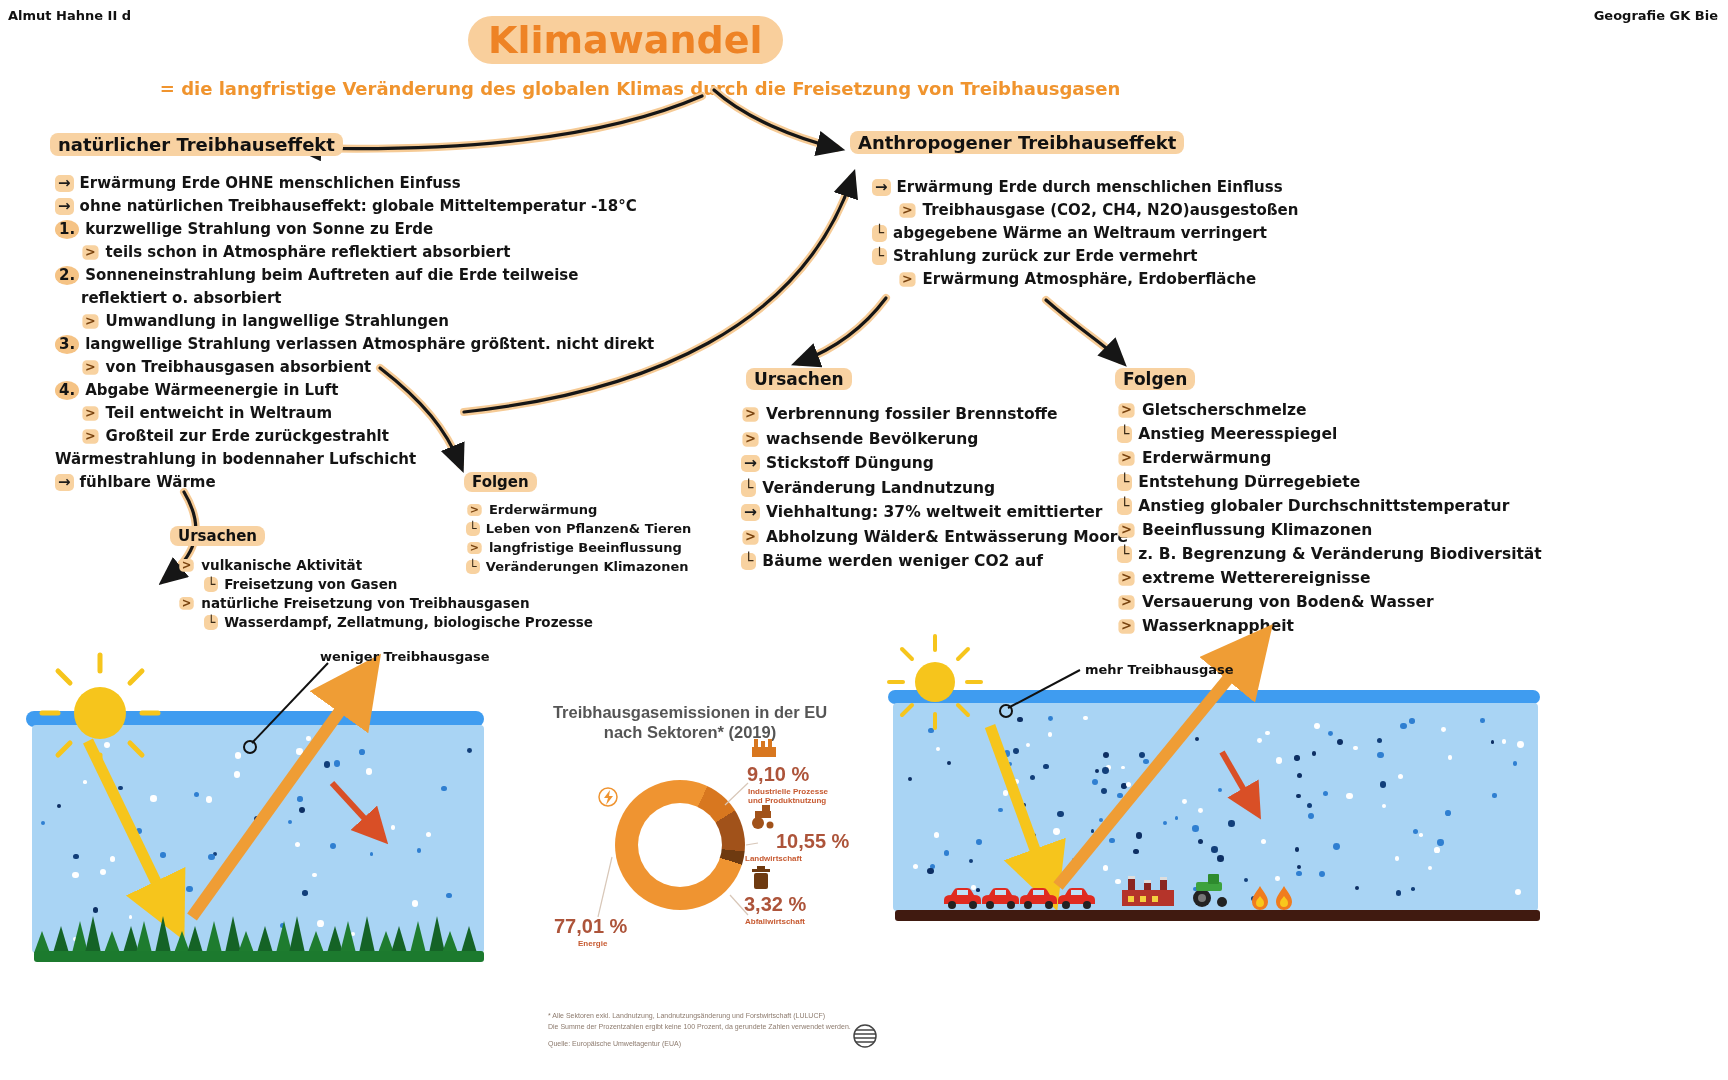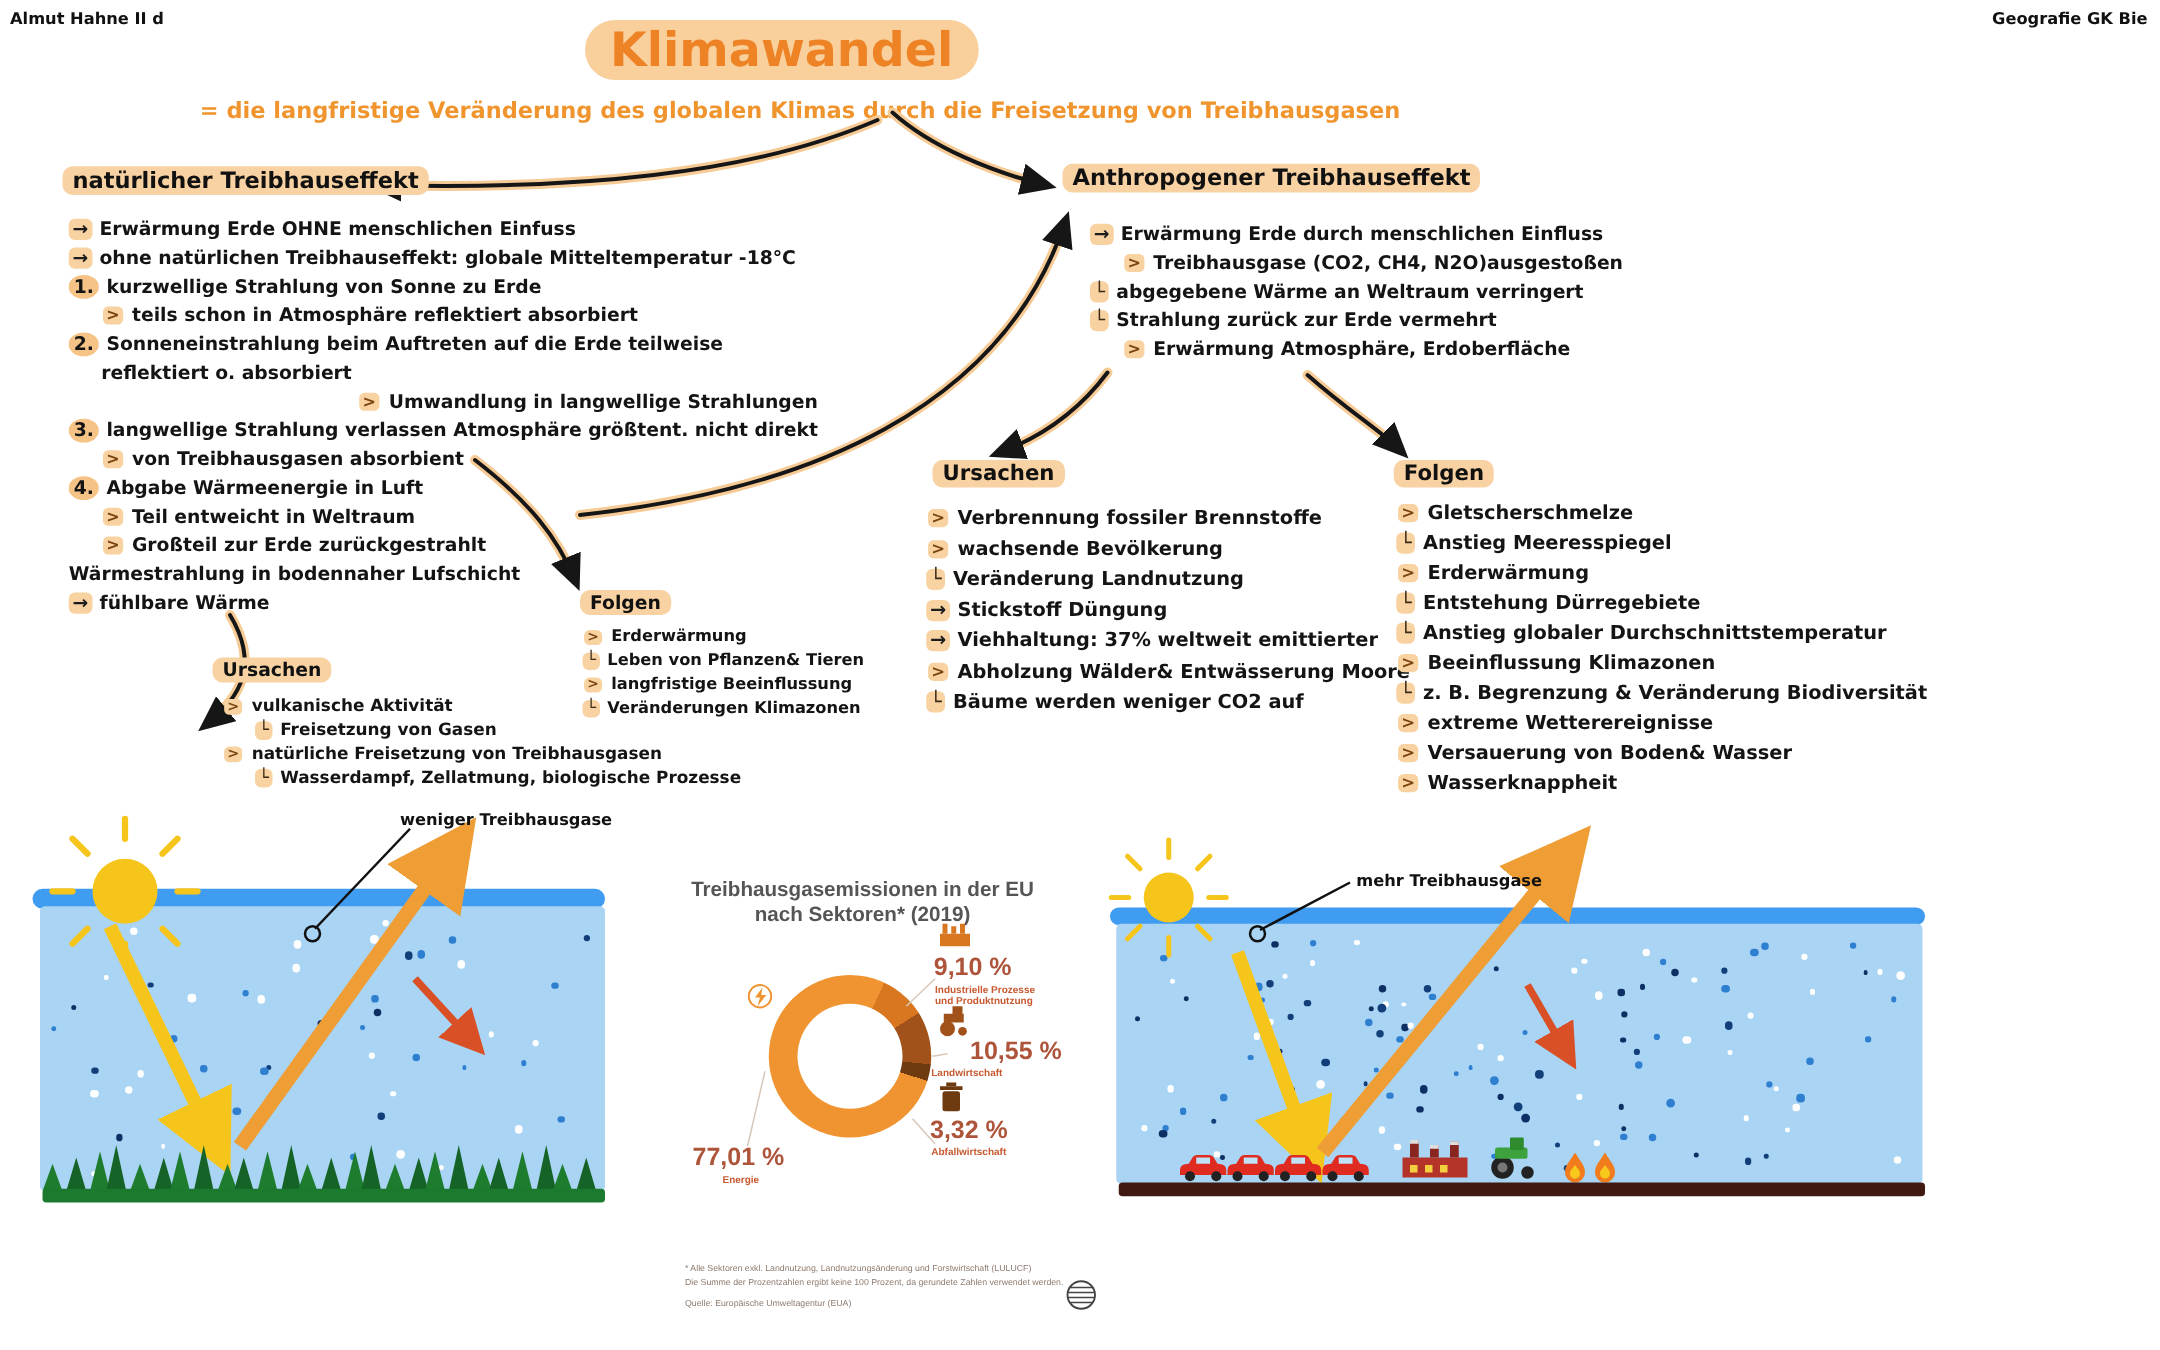--- a/index.html
+++ b/index.html
@@ -96,21 +96,21 @@
       </div>
 
       <div class="li">
         <span class="marker num">2.</span><span class="txt">Sonneneinstrahlung beim Auftreten auf die Erde teilweise</span>
       </div>
 
       <div class="li" style="margin-left: 26px;">
         <span class="txt">reflektiert o. absorbiert</span>
       </div>
 
-      <div class="li" style="margin-left: 26px; text-align: right;">
+      <div class="li" style="margin-left: 26px;">
         <span class="marker chev">&gt;</span><span class="txt">Umwandlung in langwellige Strahlungen</span>
       </div>
 
       <div class="li">
         <span class="marker num">3.</span><span class="txt">langwellige Strahlung verlassen Atmosphäre größtent. nicht direkt</span>
       </div>
 
       <div class="li" style="margin-left: 26px;">
         <span class="marker chev">&gt;</span><span class="txt">von Treibhausgasen absorbient</span>
       </div>
@@ -213,25 +213,25 @@
 
       <div class="li">
         <span class="marker chev">&gt;</span><span class="txt">Verbrennung fossiler Brennstoffe</span>
       </div>
 
       <div class="li">
         <span class="marker chev">&gt;</span><span class="txt">wachsende Bevölkerung</span>
       </div>
 
       <div class="li">
+        <span class="marker arrow">→</span><span class="txt">Stickstoff Düngung</span>
+      </div>
+
+      <div class="li">
         <span class="marker corner">└</span><span class="txt">Veränderung Landnutzung</span>
-      </div>
-
-      <div class="li">
-        <span class="marker arrow">→</span><span class="txt">Stickstoff Düngung</span>
       </div>
 
       <div class="li">
         <span class="marker arrow">→</span><span class="txt">Viehhaltung: 37% weltweit emittierter</span>
       </div>
 
 
       <div class="li">
         <span class="marker chev">&gt;</span><span class="txt">Abholzung Wälder&amp; Entwässerung Moore</span>
       </div>
@@ -459,21 +459,21 @@
       <circle cx="13" cy="13" r="11" fill="#fff" stroke="#444" stroke-width="1.5"></circle>
       <g clip-path="url(#gclip)" stroke="#444" stroke-width="1.3">
         <line x1="0" y1="7" x2="26" y2="7"></line>
           <line x1="0" y1="11" x2="26" y2="11"></line>
         <line x1="0" y1="15" x2="26" y2="15"></line>
           <line x1="0" y1="19" x2="26" y2="19"></line>
       </g>
     </svg>
   </div>
 
-  <div class="abs" style="left:880px;top:640px;width:670px;height:335px;">
+  <div class="abs" style="left:880px;top:604px;width:670px;height:335px;">
     <div class="abs skyband" style="left:8px;top:86px;width:652px;height:14px;"></div>
     <div class="abs skybox" style="left:13px;top:99px;width:645px;height:208px;">
       <div class="abs" style="inset:0;">
           <i class="dot" style="left: 66.623%; top: 42.2054%; width: 5.17507px; height: 5.17507px; background: rgb(47, 127, 209);"></i>
           <i class="dot" style="left: 25.4531%; top: 51.8173%; width: 6.69742px; height: 6.69742px; background: rgb(18, 63, 122);"></i>
           <i class="dot" style="left: 12.1332%; top: 87.6552%; width: 4.51172px; height: 4.51172px; background: rgb(255, 255, 255);"></i>
           <i class="dot" style="left: 62.3346%; top: 69.4249%; width: 4.21243px; height: 4.21243px; background: rgb(13, 47, 99);"></i>
           <i class="dot" style="left: 38.8212%; top: 26.7811%; width: 5.48974px; height: 5.48974px; background: rgb(47, 127, 209);"></i>
           <i class="dot" style="left: 51.9854%; top: 56.3192%; width: 6.59078px; height: 6.59078px; background: rgb(18, 63, 122);"></i>
           <i class="dot" style="left: 34.7982%; top: 43.2824%; width: 5.48103px; height: 5.48103px; background: rgb(47, 127, 209);"></i>

